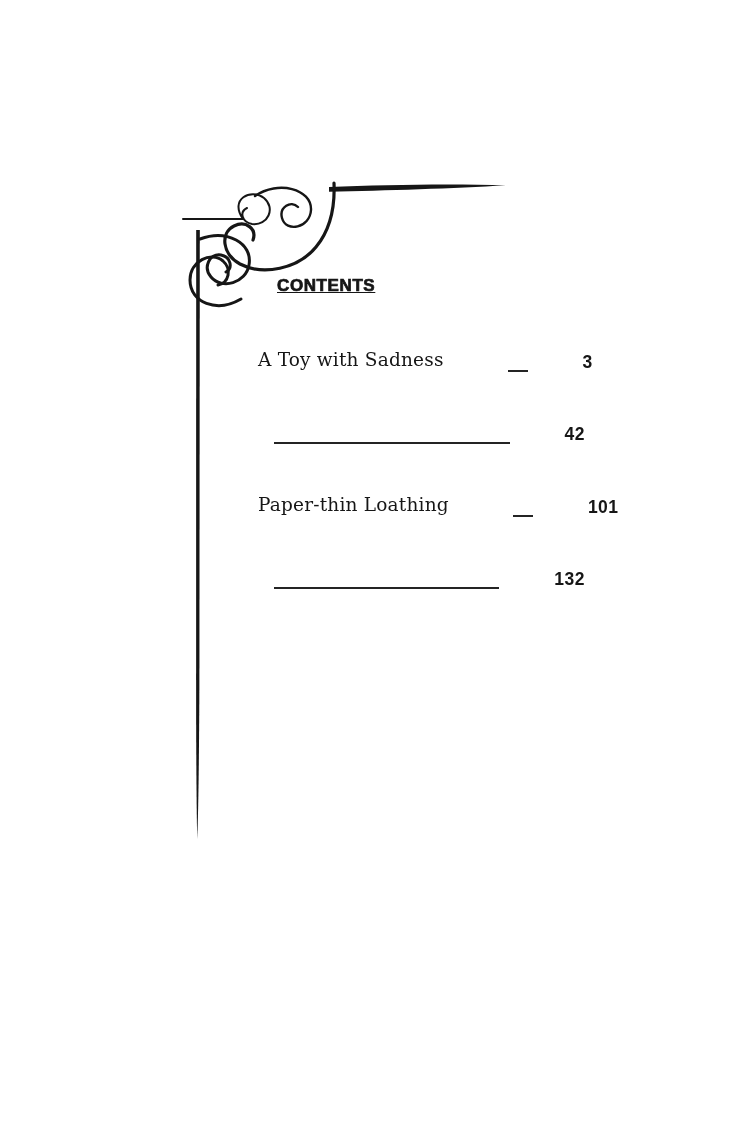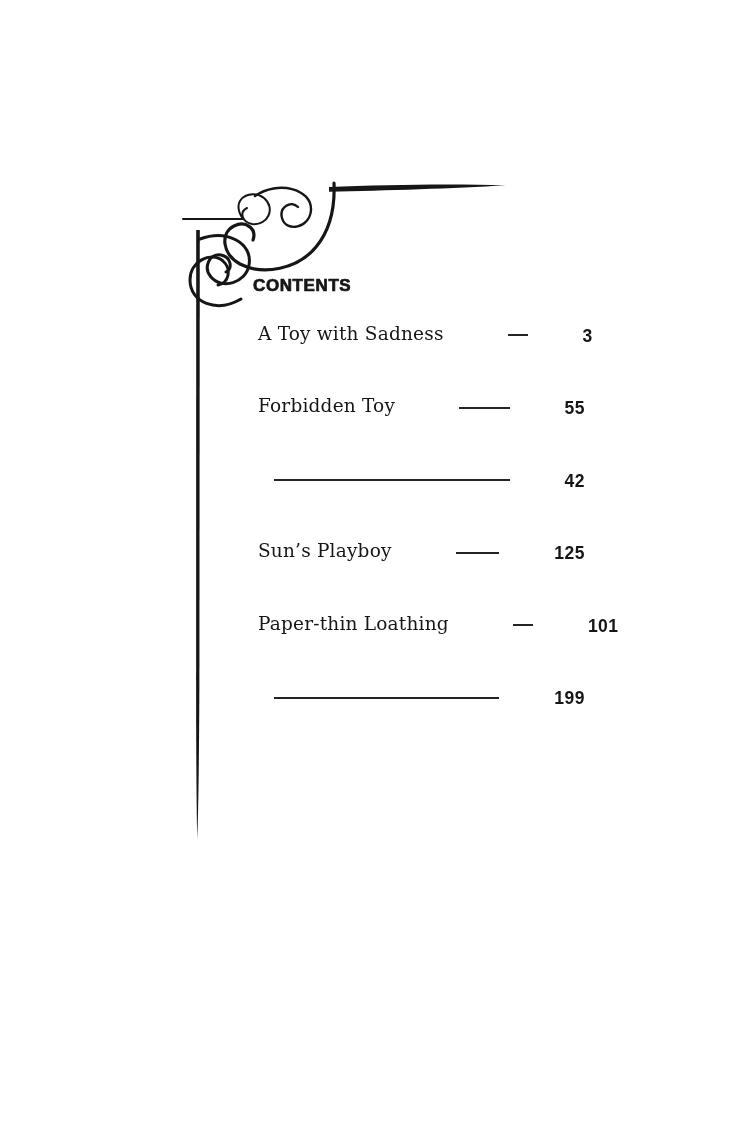--- a/index.html
+++ b/index.html
@@ -24,38 +24,39 @@
   }
   .ornament-svg {
     position: absolute;
     left: 170px;
     top: 175px;
     width: 345px;
     height: 670px;
   }
   .heading {
     position: absolute;
-    left: 253px;
+    left: 277px;
     top: 276px;
     font-family: "Liberation Sans", sans-serif;
     font-weight: bold;
     font-size: 17px;
     letter-spacing: 0.6px;
     -webkit-text-stroke: 0.7px currentColor;
     white-space: nowrap;
+    text-decoration: underline;
   }
   .toc {
     position: absolute;
     left: 258px;
     top: 297px;
     width: 327px;
   }
   .toc-row {
     display: flex;
-    align-items: center;
+    align-items: flex-end;
     height: 72.5px;
     gap: 48px;
   }
   .toc-title {
     font-size: 18.5px;
     letter-spacing: 0.2px;
     white-space: nowrap;
     flex: 0 0 auto;
   }
   .toc-leader {
@@ -105,42 +106,32 @@
 
   <div class="toc">
 
       <div class="toc-row">
         <span class="toc-title">A Toy with Sadness</span>
         <span class="toc-leader"></span>
         <span class="toc-page">3</span>
       </div>
 
 
-      <div class="toc-row">
-        <span class="toc-title">Forbidden Toy</span>
-        <span class="toc-leader"></span>
-        <span class="toc-page">55</span>
-      </div>
 
       <div class="toc-row">
         <span class="toc-leader"></span>
         <span class="toc-page">42</span>
       </div>
 
-      <div class="toc-row">
-        <span class="toc-title">Sun’s Playboy</span>
-        <span class="toc-leader"></span>
-        <span class="toc-page">125</span>
-      </div>
 
       <div class="toc-row">
         <span class="toc-title">Paper-thin Loathing</span>
         <span class="toc-leader"></span>
         <span class="toc-page">101</span>
       </div>
 
       <div class="toc-row">
         <span class="toc-leader"></span>
-        <span class="toc-page">199</span>
+        <span class="toc-page">132</span>
       </div>
     </div>
 
 </div>
 
 </body></html>

